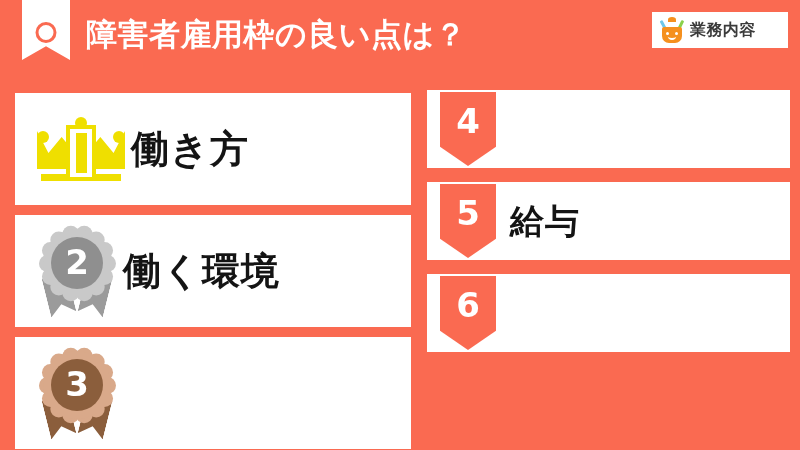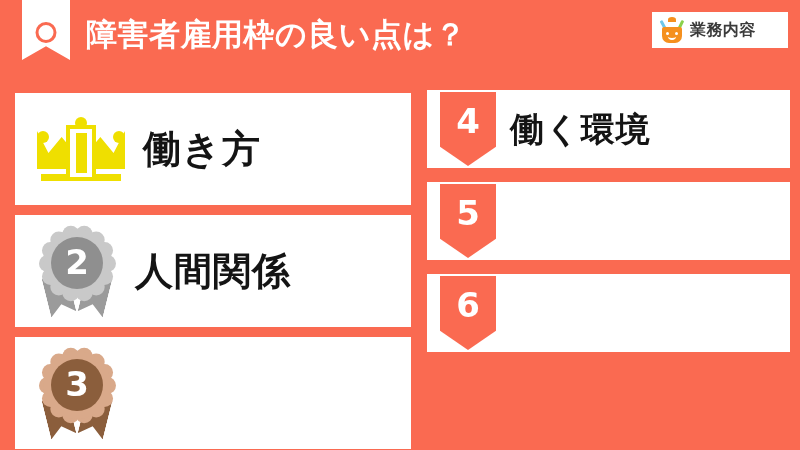--- a/index.html
+++ b/index.html
@@ -84,21 +84,21 @@
     display:flex;align-items:center;
     overflow:visible;
   }
   .card-label{
     font-size:36px;font-weight:bold;color:#141414;
     letter-spacing:1px;white-space:nowrap;line-height:1;
   }
 
   
   .card-left{left:15px;width:396px;height:112px;}
-  .card-left .card-label{margin-left:18px;font-size:38px;}
+  .card-left .card-label{margin-left:6px;font-size:38px;}
   #card-1{top:93px;}
   #card-2{top:215px;}
   #card-3{top:337px;}
 
   
   .rank-icon{position:relative;flex:0 0 auto;margin-left:22px;}
   .crown{width:88px;height:64px;position:relative;}
   .crown-body{
     position:absolute;left:0;top:14px;width:88px;height:38px;
     background:#efdf00;
@@ -228,21 +228,21 @@
             <span style="background: rgb(201, 201, 201); transform: translate(6.68px, -29.25px);"></span>
             <span style="background: rgb(201, 201, 201); transform: translate(18.7px, -23.45px);"></span>
             <span style="background: rgb(201, 201, 201); transform: translate(27.03px, -13.02px);"></span>
           </div>
         <div class="rosette-outer" style="background:#c9c9c9"></div>
         <div class="rosette-inner" style="background:#8f8f8f">
           <span class="rosette-num">2</span>
         </div>
       </div>
     </div>
-    <div class="card-label">人間関係</div>
+    <div class="card-label">働く環境</div>
   </div>
 
   <div class="card card-left" id="card-3">
     <div class="rank-icon">
       <div class="rosette">
         <div class="rosette-tail l" style="background:#8b5e3c"></div>
         <div class="rosette-tail r" style="background:#8b5e3c"></div>
         <div class="rosette-scallop">
             <span style="background: rgb(217, 169, 138); transform: translate(30px, 0px);"></span>
             <span style="background: rgb(217, 169, 138); transform: translate(27.03px, 13.02px);"></span>
@@ -264,27 +264,27 @@
           <span class="rosette-num">3</span>
         </div>
       </div>
     </div>
   </div>
 
   <div class="card card-right" id="card-4">
     <div class="badge">
       <span class="badge-num">4</span>
     </div>
-    <div class="card-label">働く環境</div>
   </div>
 
   <div class="card card-right" id="card-5">
     <div class="badge">
       <span class="badge-num">5</span>
     </div>
+    <div class="card-label">給与</div>
   </div>
 
   <div class="card card-right" id="card-6">
     <div class="badge">
       <span class="badge-num">6</span>
     </div>
   </div>
 
 </div>
 

